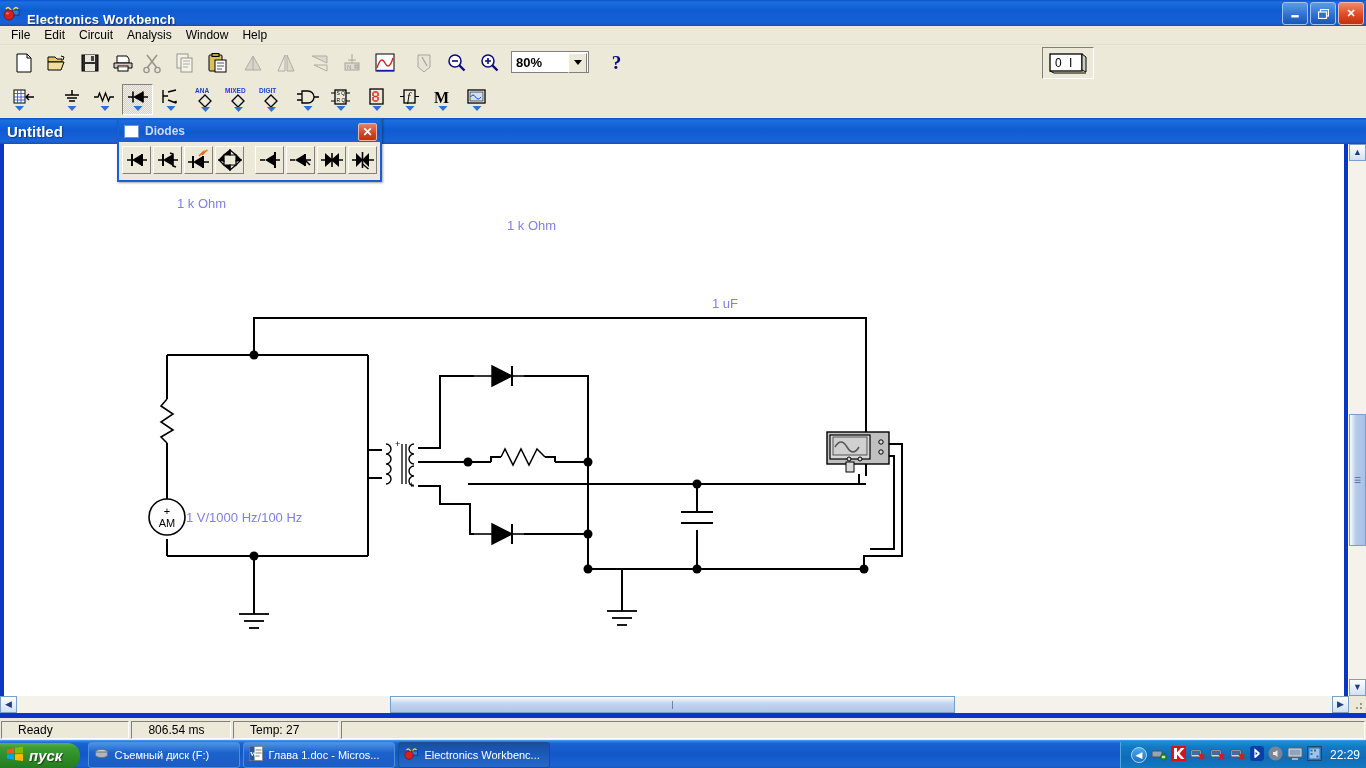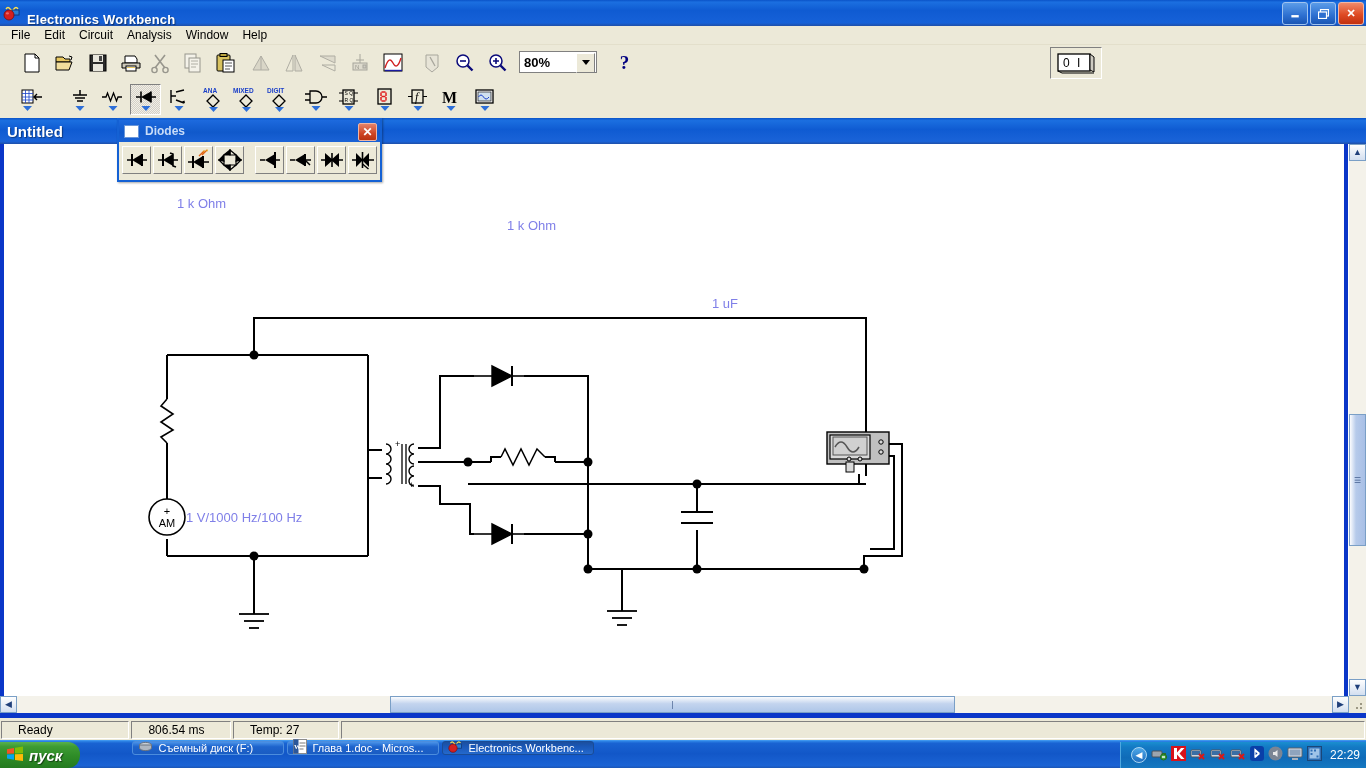--- a/index.html
+++ b/index.html
@@ -38,21 +38,21 @@
   
   .menubar{
     position:absolute;left:0;top:26px;width:1366px;height:18px;
     background:#ece9d8;display:flex;align-items:center;padding-left:4px;
     border-bottom:1px solid #e3dfcb;
   }
   .menu-item{padding:1px 7px;color:#000;font-size:12px;line-height:15px;cursor:default;}
 
   
   .toolbar{
-    position:absolute;left:12px;width:1094px;background:#ece9d8;
+    position:absolute;left:4px;width:1094px;background:#ece9d8;
     border-bottom:1px solid #dfdbc6;
   }
   .tbrow1{top:45px;height:37px;}
   .tbrow2{top:82px;height:36px;}
   .tgroup{position:absolute;top:2px;display:flex;}
   .tbtn{
     width:31px;height:31px;margin-right:2px;
     border:1px solid #ece9d8;background:#ece9d8;
     display:flex;align-items:center;justify-content:center;position:relative;
     box-sizing:border-box;
@@ -171,37 +171,36 @@
   .spane{
     height:18px;margin:1px 1px 0 1px;background:#ece9d8;
     border:1px solid;border-color:#808080 #fff #fff #808080;
     display:flex;align-items:center;padding-left:16px;box-sizing:border-box;font-size:12px;
   }
 
   
   .taskbar{
     position:absolute;left:0;top:740px;width:1366px;height:28px;
     background:linear-gradient(to bottom,#2f87e8 0%,#1963d2 8%,#1257c8 45%,#1b63d4 88%,#1c4fa6 100%);
-    display:flex;
+    display:flex;align-items:center;
     border-top:1px solid #3e96ef;
-    gap:44px;
   }
   .startbtn{
     height:26px;margin:1px 0 0 0;padding:0 18px 0 6px;
     background:linear-gradient(to bottom,#59b14c 0%,#3d9b33 18%,#2e8c27 55%,#247a1f 100%);
     border-radius:0 12px 12px 0;
     display:flex;align-items:center;gap:5px;
   }
   .startbtn .lbl{
     color:#fff;font-weight:bold;font-style:italic;font-size:15px;
     text-shadow:1px 1px 1px rgba(0,0,0,.5);
   }
   .tasks{display:flex;gap:3px;margin-left:8px;}
   .task{
-    width:152px;height:14px;border-radius:3px;
+    width:152px;height:26px;border-radius:3px;
     background:linear-gradient(to bottom,#4a93e8,#1d63cc 40%,#1a5cc2);
     border:1px solid #4c8ddd;
     display:flex;align-items:center;gap:5px;padding:0 5px;box-sizing:border-box;
   }
   .task.active{
     background:linear-gradient(to bottom,#1b4f9e,#1a58b8 40%,#2569cc);
     border-color:#1a4c96;
   }
   .task .lbl{color:#fff;font-size:11px;white-space:nowrap;overflow:hidden;text-overflow:ellipsis;}
   .tray{

